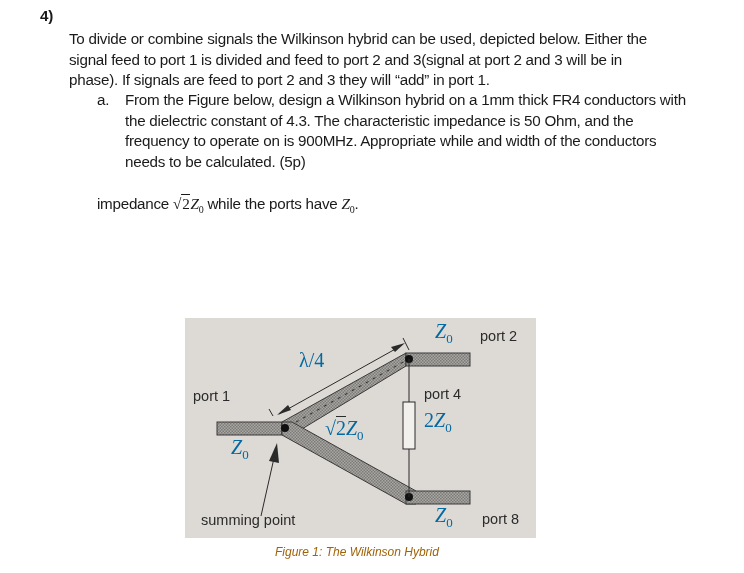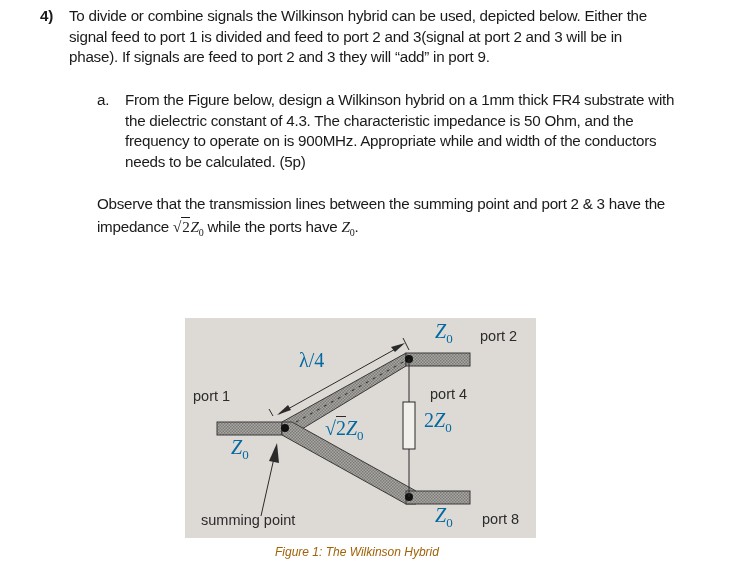--- a/index.html
+++ b/index.html
@@ -25,20 +25,21 @@
       letter-spacing: -0.25px;
     }
     .q-num {
       position: absolute;
       left: 0;
       top: 0;
       font-weight: bold;
     }
     .q-text {
       margin-left: 29px;
+      margin-top: 23px;
     }
     .sub-block {
       position: absolute;
       left: 97px;
       top: 90px;
       width: 620px;
       font-size: 15.2px;
       line-height: 20.5px;
       letter-spacing: -0.25px;
     }
@@ -120,36 +121,35 @@
     }
   </style>
 </head>
 <body>
 
 <div class="q-block">
   <span class="q-num">4)</span>
   <div class="q-text">
     <div>To divide or combine signals the Wilkinson hybrid can be used, depicted below. Either the</div>
     <div>signal feed to port 1 is divided and feed to port 2 and 3(signal at port 2 and 3 will be in</div>
-    <div>phase). If signals are feed to port 2 and 3 they will “add” in port 9.</div>
+    <div>phase). If signals are feed to port 2 and 3 they will “add” in port 1.</div>
   </div>
 </div>
 
 <div class="sub-block">
   <span class="sub-label">a.</span>
   <div class="sub-text">
-    <div>From the Figure below, design a Wilkinson hybrid on a 1mm thick FR4 substrate with</div>
+    <div>From the Figure below, design a Wilkinson hybrid on a 1mm thick FR4 conductors with</div>
     <div>the dielectric constant of 4.3. The characteristic impedance is 50 Ohm, and the</div>
     <div>frequency to operate on is 900MHz. Appropriate while and width of the conductors</div>
     <div>needs to be calculated. (5p)</div>
   </div>
 </div>
 
 <div class="observe-block">
-  <div>Observe that the transmission lines between the summing point and port 2 &amp; 3 have the</div>
   <div>
     <span>impedance </span><span class="sqrt">√</span><span class="sqrt-over">2</span><span class="math"><span>Z</span><sub>0</sub></span><span> while the ports have </span><span class="math"><span>Z</span><sub>0</sub></span><span>.</span>
   </div>
 </div>
 
 <div class="figure">
   <svg width="351" height="220" viewBox="0 0 351 220">
     <defs>
       <pattern id="hatch" width="3" height="3" patternUnits="userSpaceOnUse">
         <rect width="3" height="3" fill="#a9a7a3"></rect>
@@ -184,21 +184,21 @@
     <polygon points="92,97 103,87 106,92" fill="#2a2a2a"></polygon>
     <polygon points="220,25 206,29 210,34" fill="#2a2a2a"></polygon>
 
     <line x1="76" y1="198" x2="89" y2="140" stroke="#2a2a2a" stroke-width="1"></line>
     <polygon points="92,125 84,143 94,145" fill="#2a2a2a"></polygon>
   </svg>
 
   <span class="fig-label" style="left:8px; top:70px;">port 1</span>
   <span class="fig-label" style="left:295px; top:10px;">port 2</span>
   <span class="fig-label" style="left:297px; top:193px;">port 8</span>
-  <span class="fig-label" style="left:239px; top:68px;margin-left:6px;">port 4</span>
+  <span class="fig-label" style="left:239px; top:68px;">port 4</span>
   <span class="fig-label" style="left:16px; top:194px;">summing point</span>
 
   <span class="fig-math" style="left:114px; top:31px;">λ/4</span>
 
   <span class="fig-math" style="left:250px; top:2px;"><i>Z</i><sub>0</sub></span>
   <span class="fig-math" style="left:250px; top:186px;"><i>Z</i><sub>0</sub></span>
   <span class="fig-math" style="left:46px; top:118px;"><i>Z</i><sub>0</sub></span>
 
   <span class="fig-math" style="left:140px; top:99px;"><span>√</span><span style="border-top:1px solid #2b2b2b;">2</span><i>Z</i><sub>0</sub></span>
 

